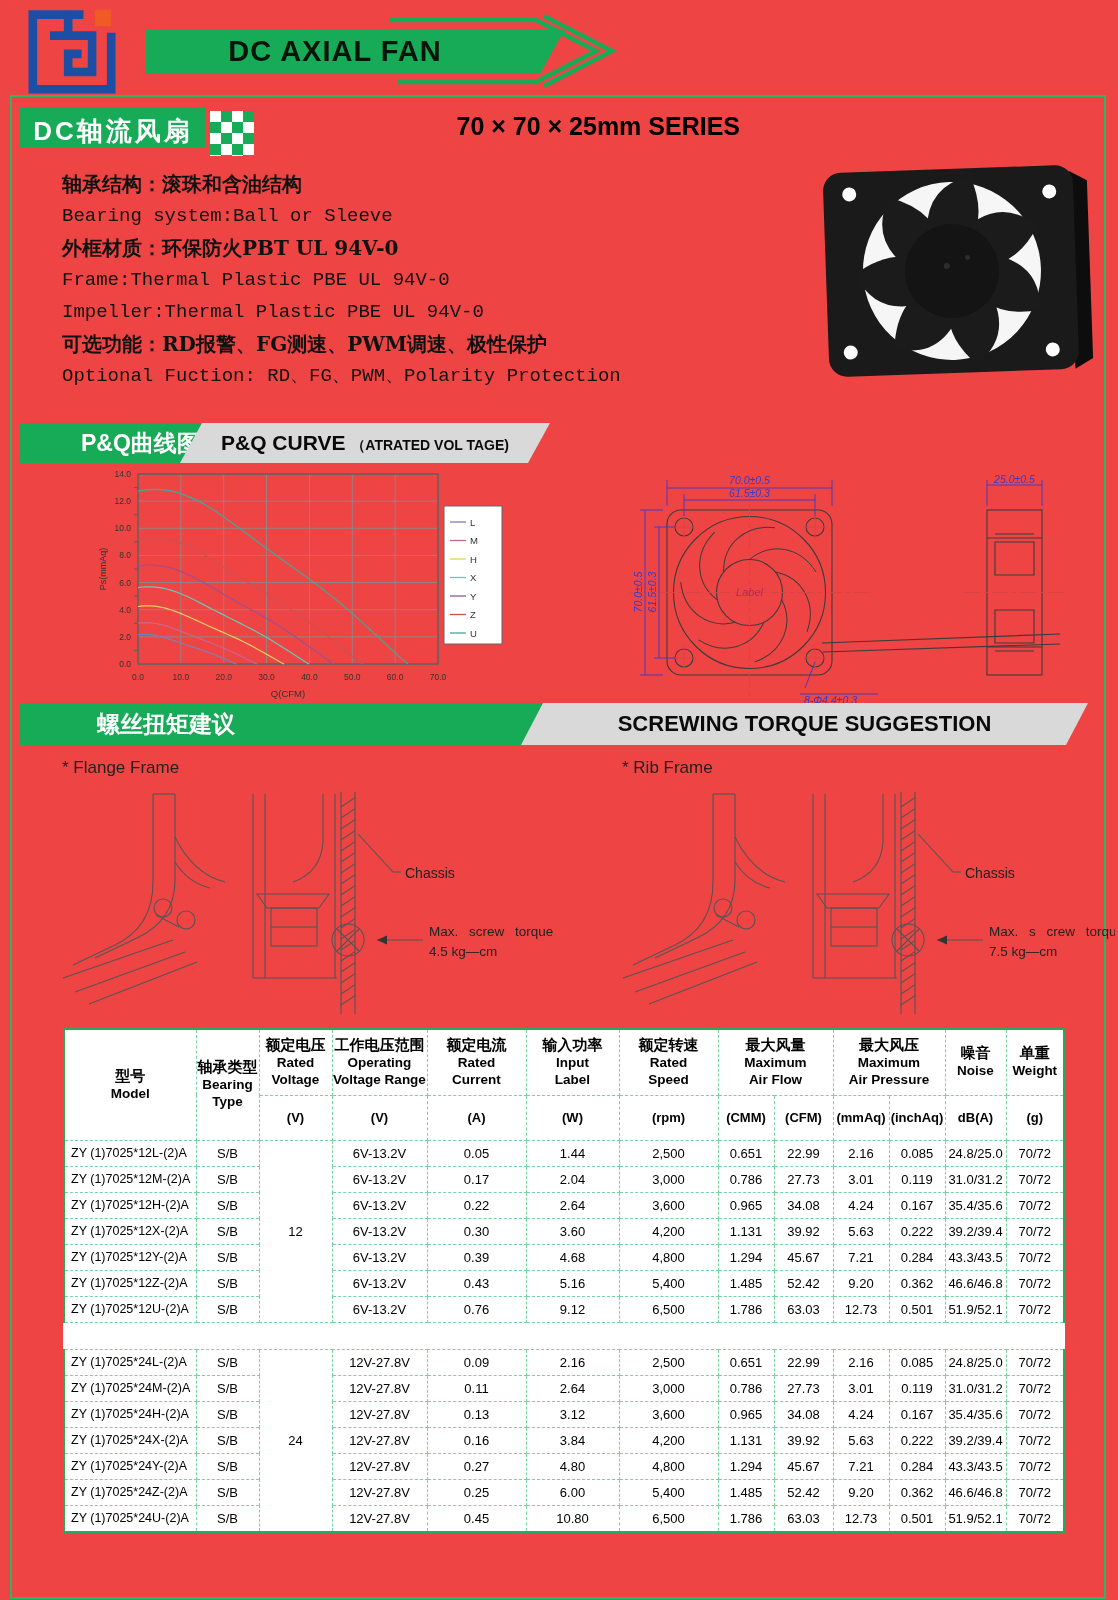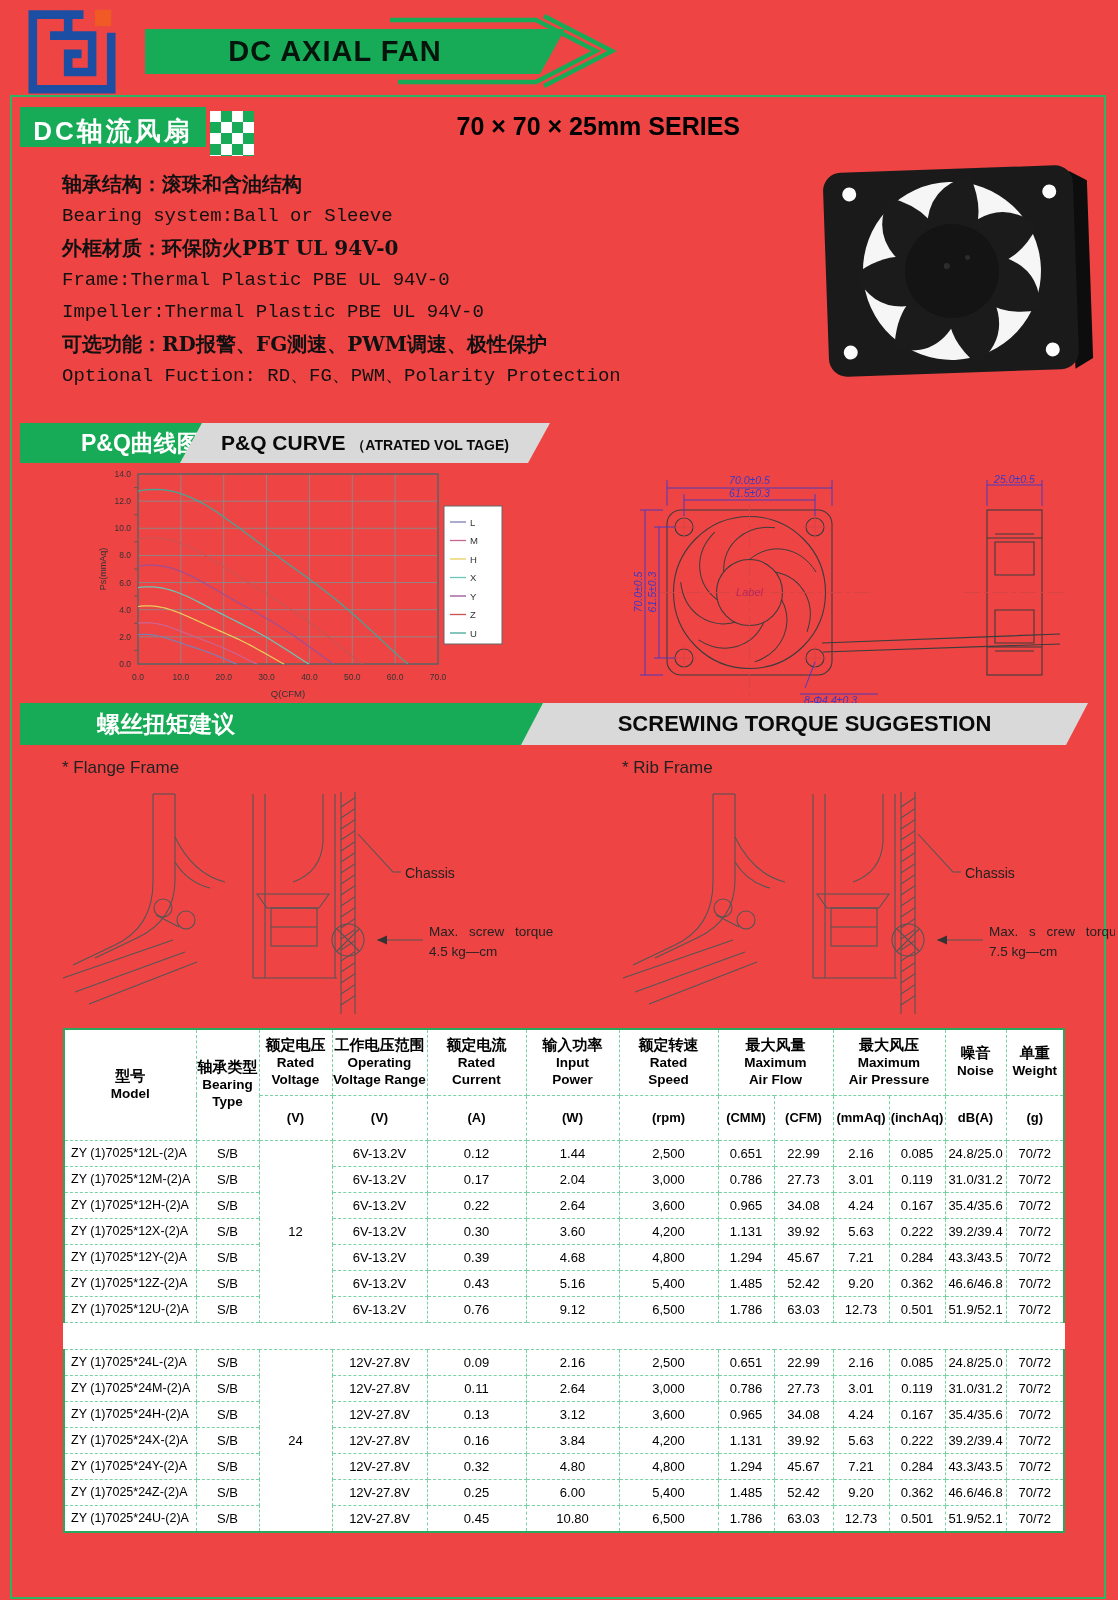--- a/index.html
+++ b/index.html
@@ -354,21 +354,21 @@
 Voltage Range</div>
             </th>
             <th>
               <div class="cn">额定电流</div>
               <div class="en">Rated
 Current</div>
             </th>
             <th>
               <div class="cn">输入功率</div>
               <div class="en">Input
-Power</div>
+Label</div>
             </th>
             <th>
               <div class="cn">额定转速</div>
               <div class="en">Rated
 Speed</div>
             </th>
             <th colspan="2">
               <div class="cn">最大风量</div>
               <div class="en">Maximum
 Air Flow</div>
@@ -400,21 +400,21 @@
             <td>dB(A)</td>
             <td>(g)</td>
           </tr>
         </thead>
         <tbody>
           <tr>
             <td class="model">ZY (1)7025*12L-(2)A</td>
             <td>S/B</td>
             <td rowspan="7">12</td>
             <td>6V-13.2V</td>
-            <td>0.12</td>
+            <td>0.05</td>
             <td>1.44</td>
             <td>2,500</td>
             <td>0.651</td>
             <td>22.99</td>
             <td>2.16</td>
             <td>0.085</td>
             <td>24.8/25.0</td>
             <td>70/72</td>
           </tr>
           <tr>
@@ -558,21 +558,21 @@
             <td>39.92</td>
             <td>5.63</td>
             <td>0.222</td>
             <td>39.2/39.4</td>
             <td>70/72</td>
           </tr>
           <tr>
             <td class="model">ZY (1)7025*24Y-(2)A</td>
             <td>S/B</td>
             <td>12V-27.8V</td>
-            <td>0.32</td>
+            <td>0.27</td>
             <td>4.80</td>
             <td>4,800</td>
             <td>1.294</td>
             <td>45.67</td>
             <td>7.21</td>
             <td>0.284</td>
             <td>43.3/43.5</td>
             <td>70/72</td>
           </tr>
           <tr>

